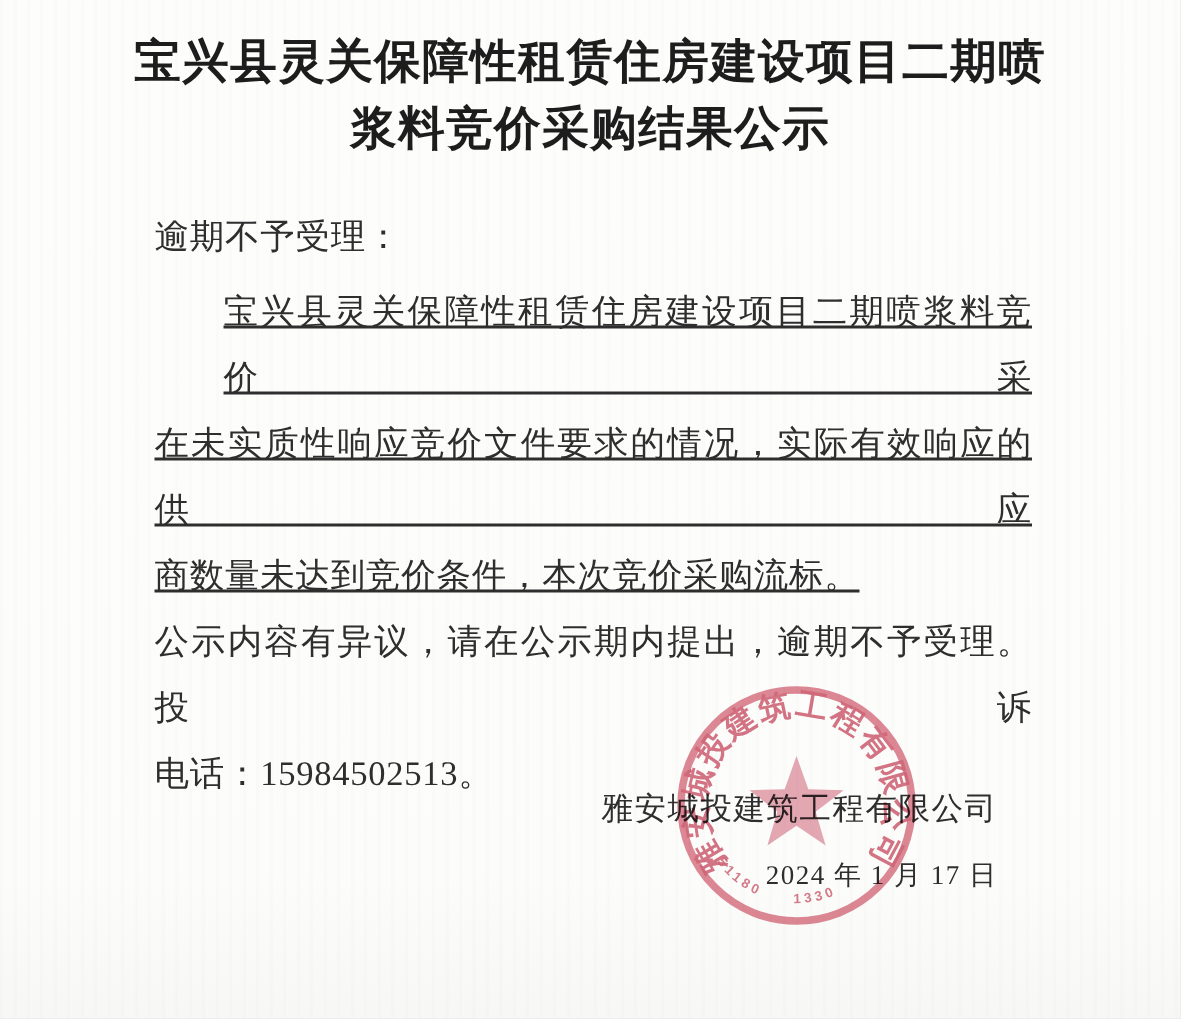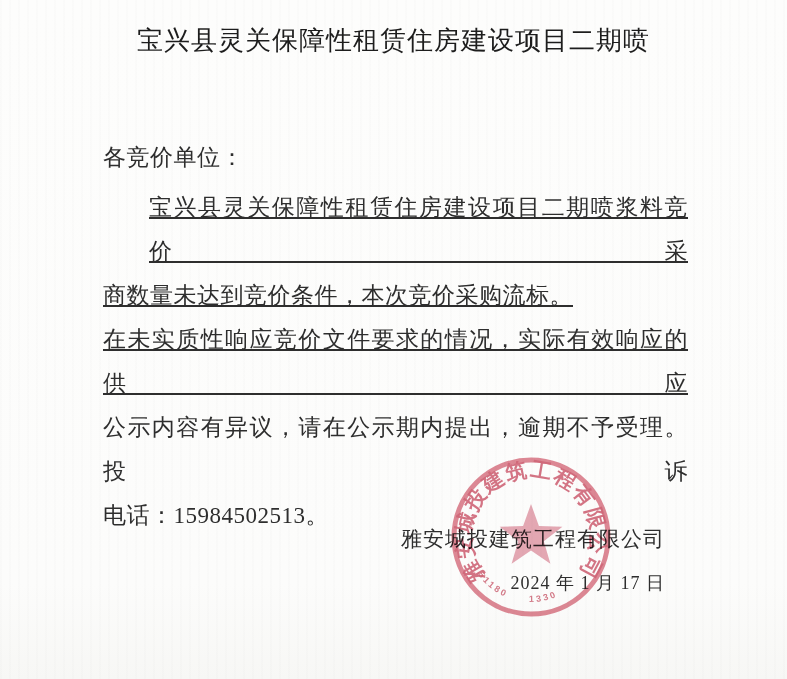--- a/index.html
+++ b/index.html
@@ -22,23 +22,23 @@
 
   
   .title {
     position: absolute;
     top: 18px;
     left: 0;
     width: 100%;
     margin: 0;
     text-align: center;
     font-family: "Liberation Sans", "DejaVu Sans", sans-serif;
-    font-size: 26px;
+    font-size: 31px;
     line-height: 45px;
-    font-weight: 400;
+    font-weight: 700;
     color: #1d1d1d;
     letter-spacing: 1px;
   }
   .title .title-line { display: block; }
 
   
   .body-text {
     position: absolute;
     top: 136px;
     left: 103px;
@@ -118,29 +118,30 @@
     letter-spacing: 2.5px;
   }
 </style>
 </head>
 <body>
 
 <div class="page">
 
   <h1 class="title">
     <span class="title-line">宝兴县灵关保障性租赁住房建设项目二期喷</span>
+    <span class="title-line">浆料竞价采购结果公示</span>
   </h1>
 
   <div class="body-text">
-    <div class="line salutation">各竞价单位：</div>
+    <div class="line salutation">逾期不予受理：</div>
 
     <div class="para para1">
       <div class="line fill indent">宝兴县灵关保障性租赁住房建设项目二期喷浆料竞价采</div>
+      <div class="line fill">在未实质性响应竞价文件要求的情况，实际有效响应的供应</div>
       <div class="line">商数量未达到竞价条件，本次竞价采购流标。</div>
-      <div class="line fill">在未实质性响应竞价文件要求的情况，实际有效响应的供应</div>
     </div>
 
     <div class="para para2">
       <div class="line fill">公示内容有异议，请在公示期内提出，逾期不予受理。投诉</div>
       <div class="line">电话：15984502513。</div>
     </div>
   </div>
 
   <div class="signature">
     <div class="company">雅安城投建筑工程有限公司</div>

